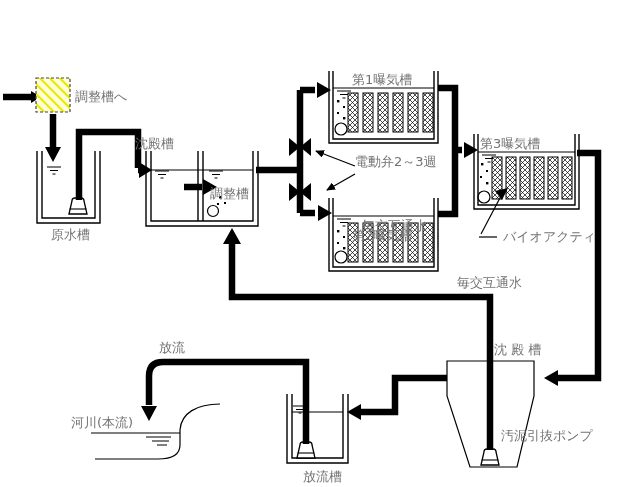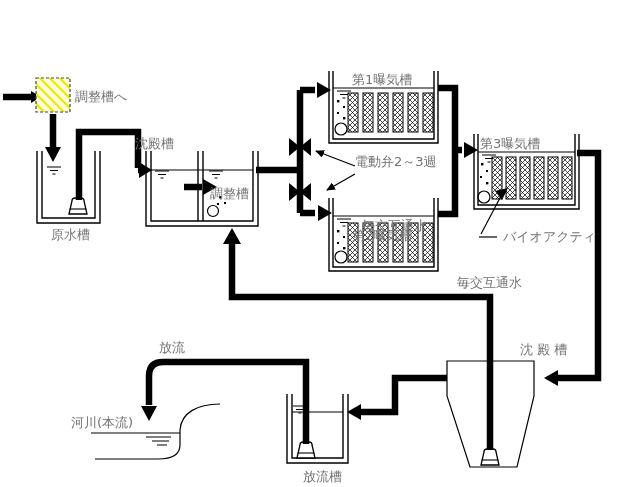--- a/index.html
+++ b/index.html
@@ -243,18 +243,19 @@
 <div class="lbl" style="left:51px;top:228px;">原水槽</div>
 <div class="lbl" style="left:135px;top:137px;">沈殿槽</div>
 <div class="lbl" style="left:210px;top:143px;margin-top:44px;">調整槽</div>
 <div class="lbl" style="left:352px;top:73px;">第1曝気槽</div>
 <div class="lbl" style="left:352px;top:201px;margin-top:28px;">第2曝気槽</div>
 <div class="lbl" style="left:480px;top:137px;">第3曝気槽</div>
 <div class="lbl" style="left:355px;top:155px;">電動弁2～3週</div>
 <div class="lbl" style="left:362px;top:171px;margin-top:48px;">毎交互通水</div>
 <div class="lbl" style="left:503px;top:230px;">バイオアクティ</div>
 <div class="lbl" style="left:457px;top:276px;">毎交互通水</div>
-<div class="lbl" style="left:476px;top:343px;padding-left:44px;">沈 殿 槽</div>
+<div class="lbl" style="left:494px;top:343px;">沈 殿 槽</div>
+<div class="lbl" style="left:501px;top:429px;">汚泥引抜ポンプ</div>
 <div class="lbl" style="left:159px;top:341px;">放流</div>
 <div class="lbl" style="left:71px;top:416px;">河川(本流)</div>
 <div class="lbl" style="left:303px;top:470px;">放流槽</div>
 
 </div>
 
 </body></html>

